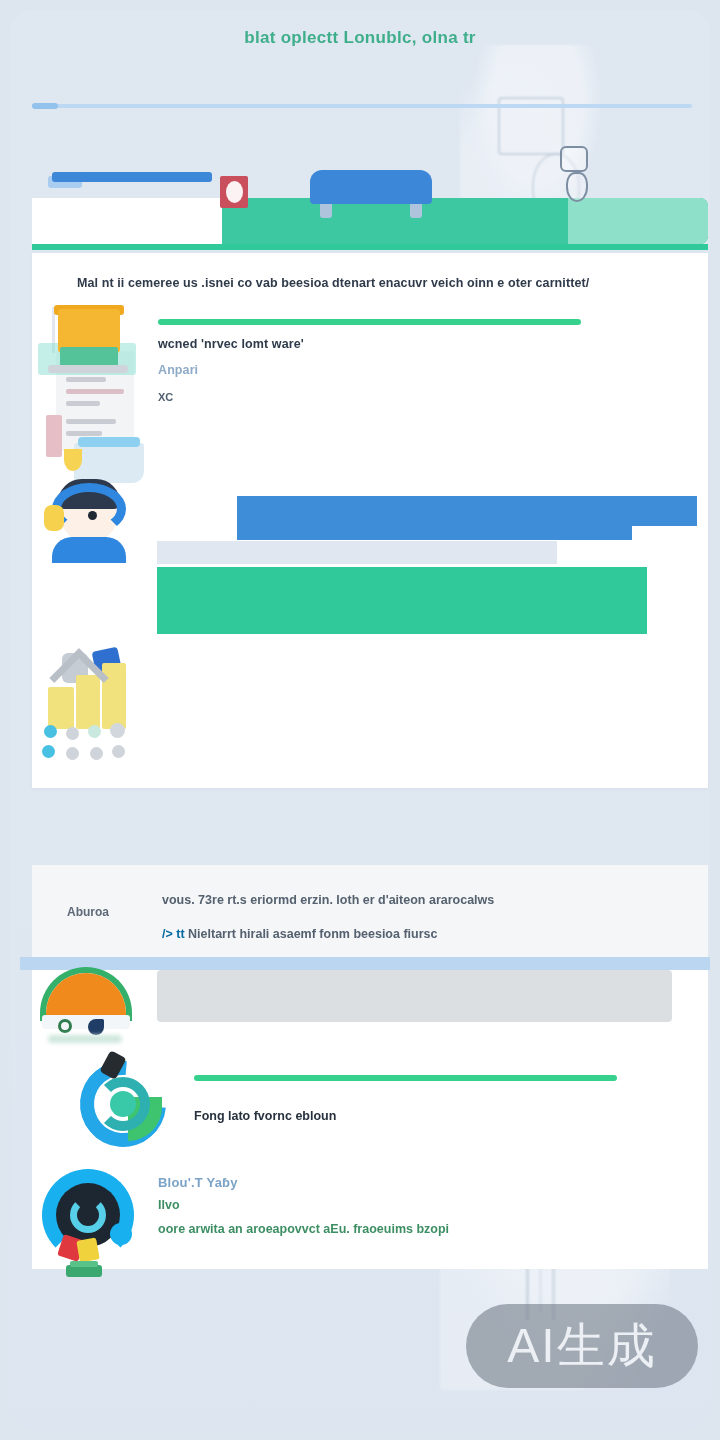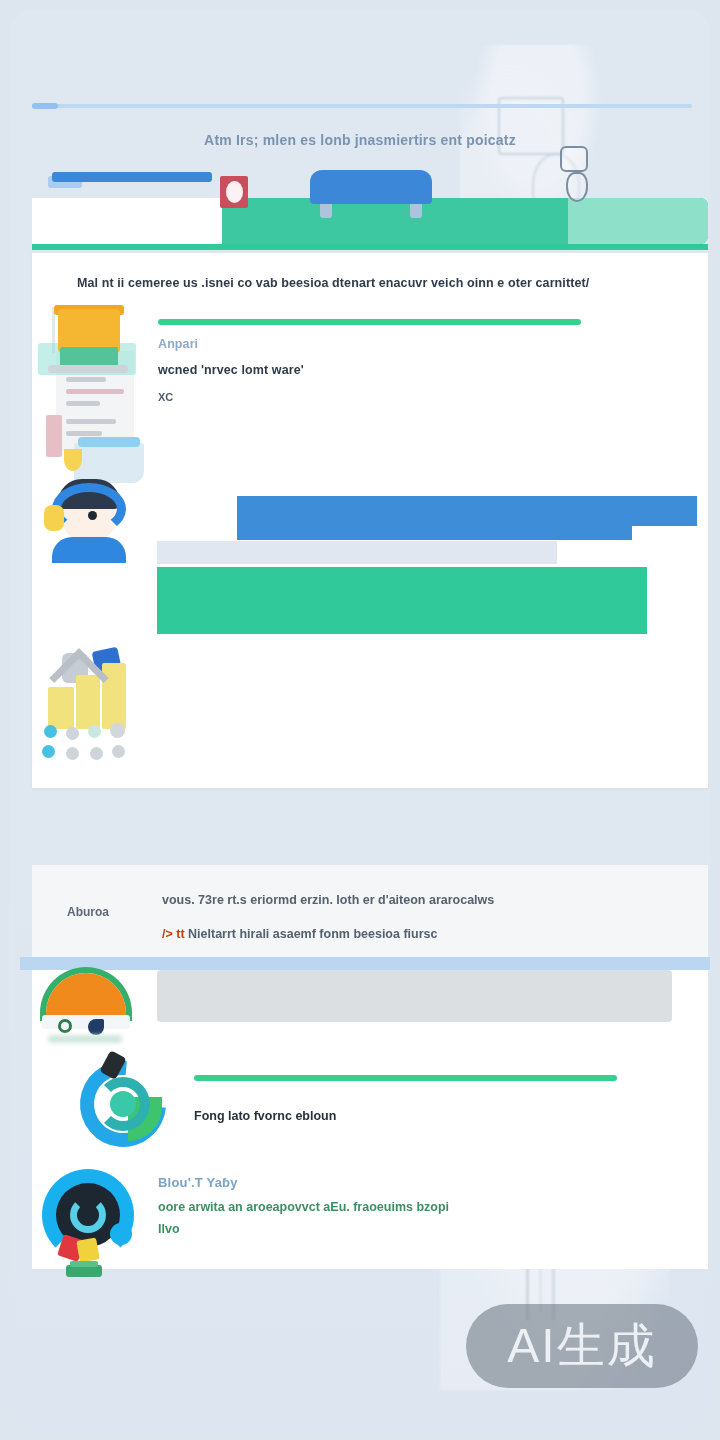--- a/index.html
+++ b/index.html
@@ -297,21 +297,21 @@
     font-size:12px; font-weight:700; color:#5e6a78; filter:blur(.45px);
   }
   .sec-head-l1 {
     position:absolute; left:130px; top:28px;
     font-size:12.5px; font-weight:700; color:#55616f; filter:blur(.4px);
   }
   .sec-head-l2 {
     position:absolute; left:130px; top:62px;
     font-size:12.5px; font-weight:700; color:#55616f; filter:blur(.4px);
   }
-  .sec-head-l2 .bullet { color:#c2410c; }
+  .sec-head-l2 .bullet { color:#0369a1; }
 
   .sec-divider {
     position:absolute; left:-12px; top:92px; width:700px; height:13px;
     background:#bad6f1;
   }
 
   
   .watermark {
     position:absolute;
     right: 12px; bottom: 42px;
@@ -328,26 +328,28 @@
 </style>
 </head>
 <body>
 
 <div class="app-frame">
 
   <div class="bg-ghost ghost-top"></div>
   <div class="bg-ghost ghost-mid"></div>
   <div class="bg-ghost ghost-bottom"></div>
 
+  <div class="page-header">
+    <div class="page-title">blat oplectt Lonublc, olna tr</div>
+  </div>
 
   <div class="header-rule">
     <div class="rule-knob"></div>
   </div>
 
-  <div class="page-subtitle">Atm Irs; mlen es lonb jnasmiertirs ent poicatz</div>
 
   <div class="hero">
     <div class="hero-plate-white"></div>
     <div class="hero-green">
       <div class="hero-green-light"></div>
     </div>
     <div class="hero-board-small"></div>
     <div class="hero-board"></div>
     <div class="hero-flag">
       <div class="hero-flag-dot"></div>
@@ -383,22 +385,22 @@
         <div class="illus t1-box"></div>
         <div class="illus t1-green"></div>
         <div class="illus t1-shadow"></div>
         <div class="illus t1-pink"></div>
         <div class="illus t1-card"></div>
         <div class="illus t1-tab"></div>
         <div class="illus t1-dot"></div>
       </div>
       <div class="row-body">
         <div class="row-underline"></div>
+        <div class="row-sub">wcned 'nrvec lomt ware'</div>
         <div class="row-sub" style="color:#8eaac6;">Anpari</div>
-        <div class="row-sub">wcned 'nrvec lomt ware'</div>
         <div class="row-tiny">XC</div>
       </div>
     </div>
 
     <div class="slab slab-blue" style="left:205px; top:243px; width:460px; height:30px;"></div>
     <div class="slab slab-blue" style="left:205px; top:243px; width:395px; height:44px;"></div>
     <div class="slab slab-grey" style="left:125px; top:288px; width:400px; height:23px;"></div>
     <div class="slab slab-green" style="left:125px; top:314px; width:490px; height:67px;"></div>
 
     <div class="list-row" style="top:222px; height:160px;">
@@ -480,22 +482,22 @@
         <div class="illus t6-lens"></div>
         <div class="illus t6-swirl"></div>
         <div class="illus t6-red"></div>
         <div class="illus t6-yellow"></div>
         <div class="illus t6-dot"></div>
         <div class="illus t6-tray"></div>
         <div class="illus t6-tray2"></div>
       </div>
       <div class="row-body" style="padding-top:10px;">
         <div class="row-label" style="color:#7ba3c7;">Blou'.T Yaɓy</div>
+        <div class="row-note" style="color:#3d8f63; margin-top:8px;">Ilvo</div>
         <div class="row-note" style="color:#3d8f63; margin-top:10px;">oore  arwita an aroeapovvct aEu. fraoeuims bzopi</div>
-        <div class="row-note" style="color:#3d8f63; margin-top:8px;">Ilvo</div>
       </div>
     </div>
 
   </div>
 
   <div class="watermark">
     <span>AI生成</span>
   </div>
 
 </div>

